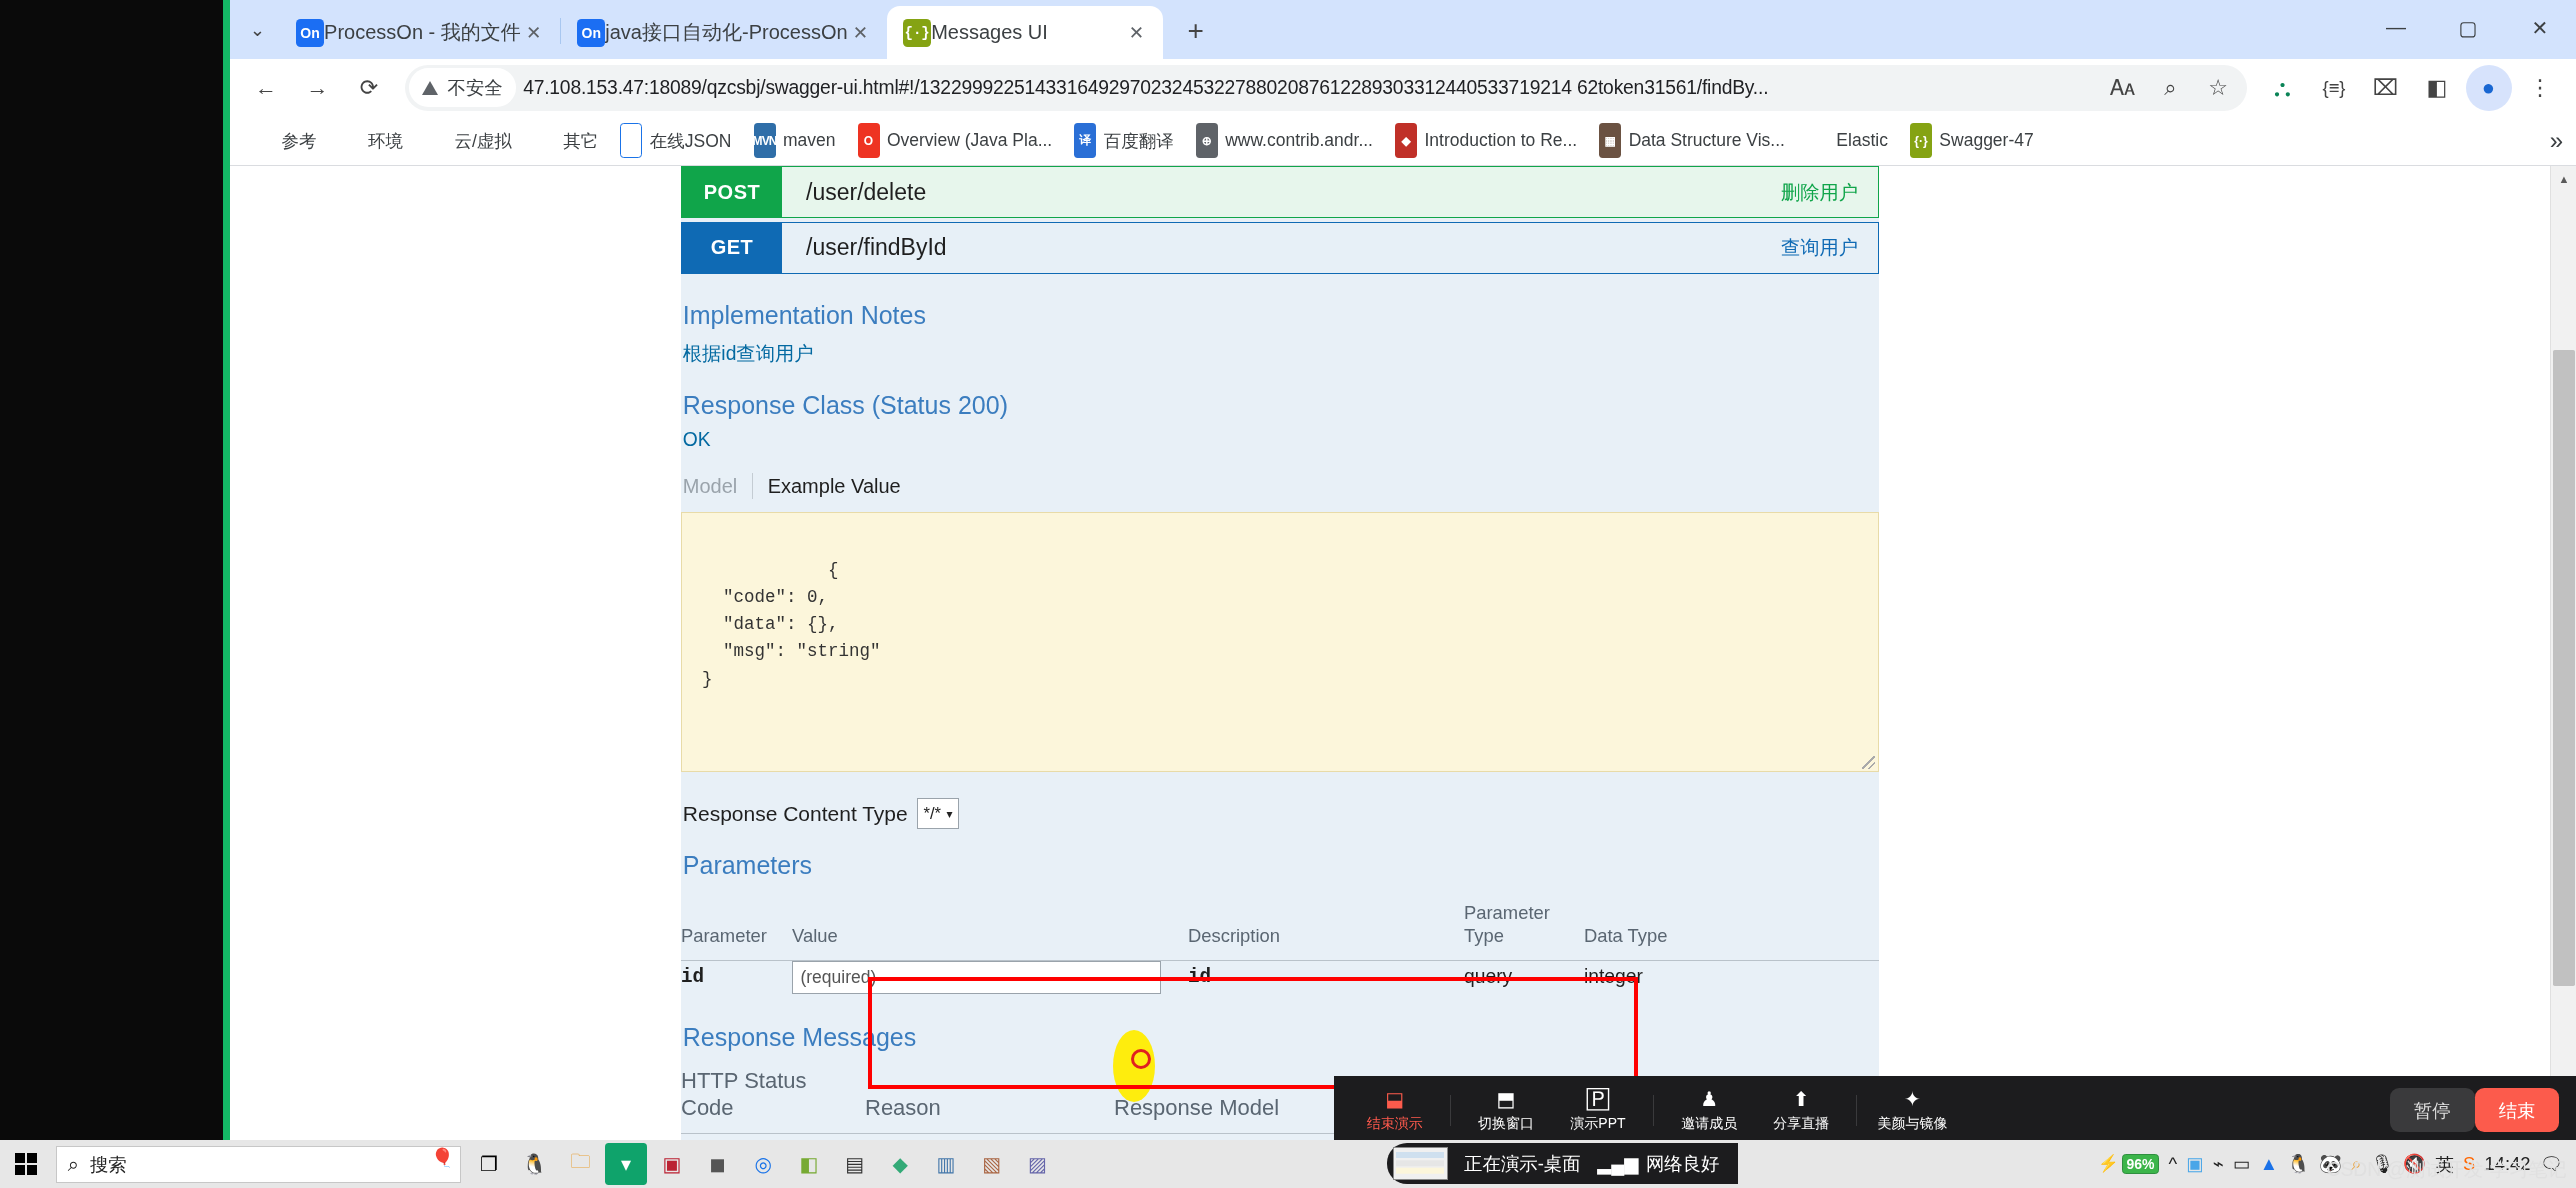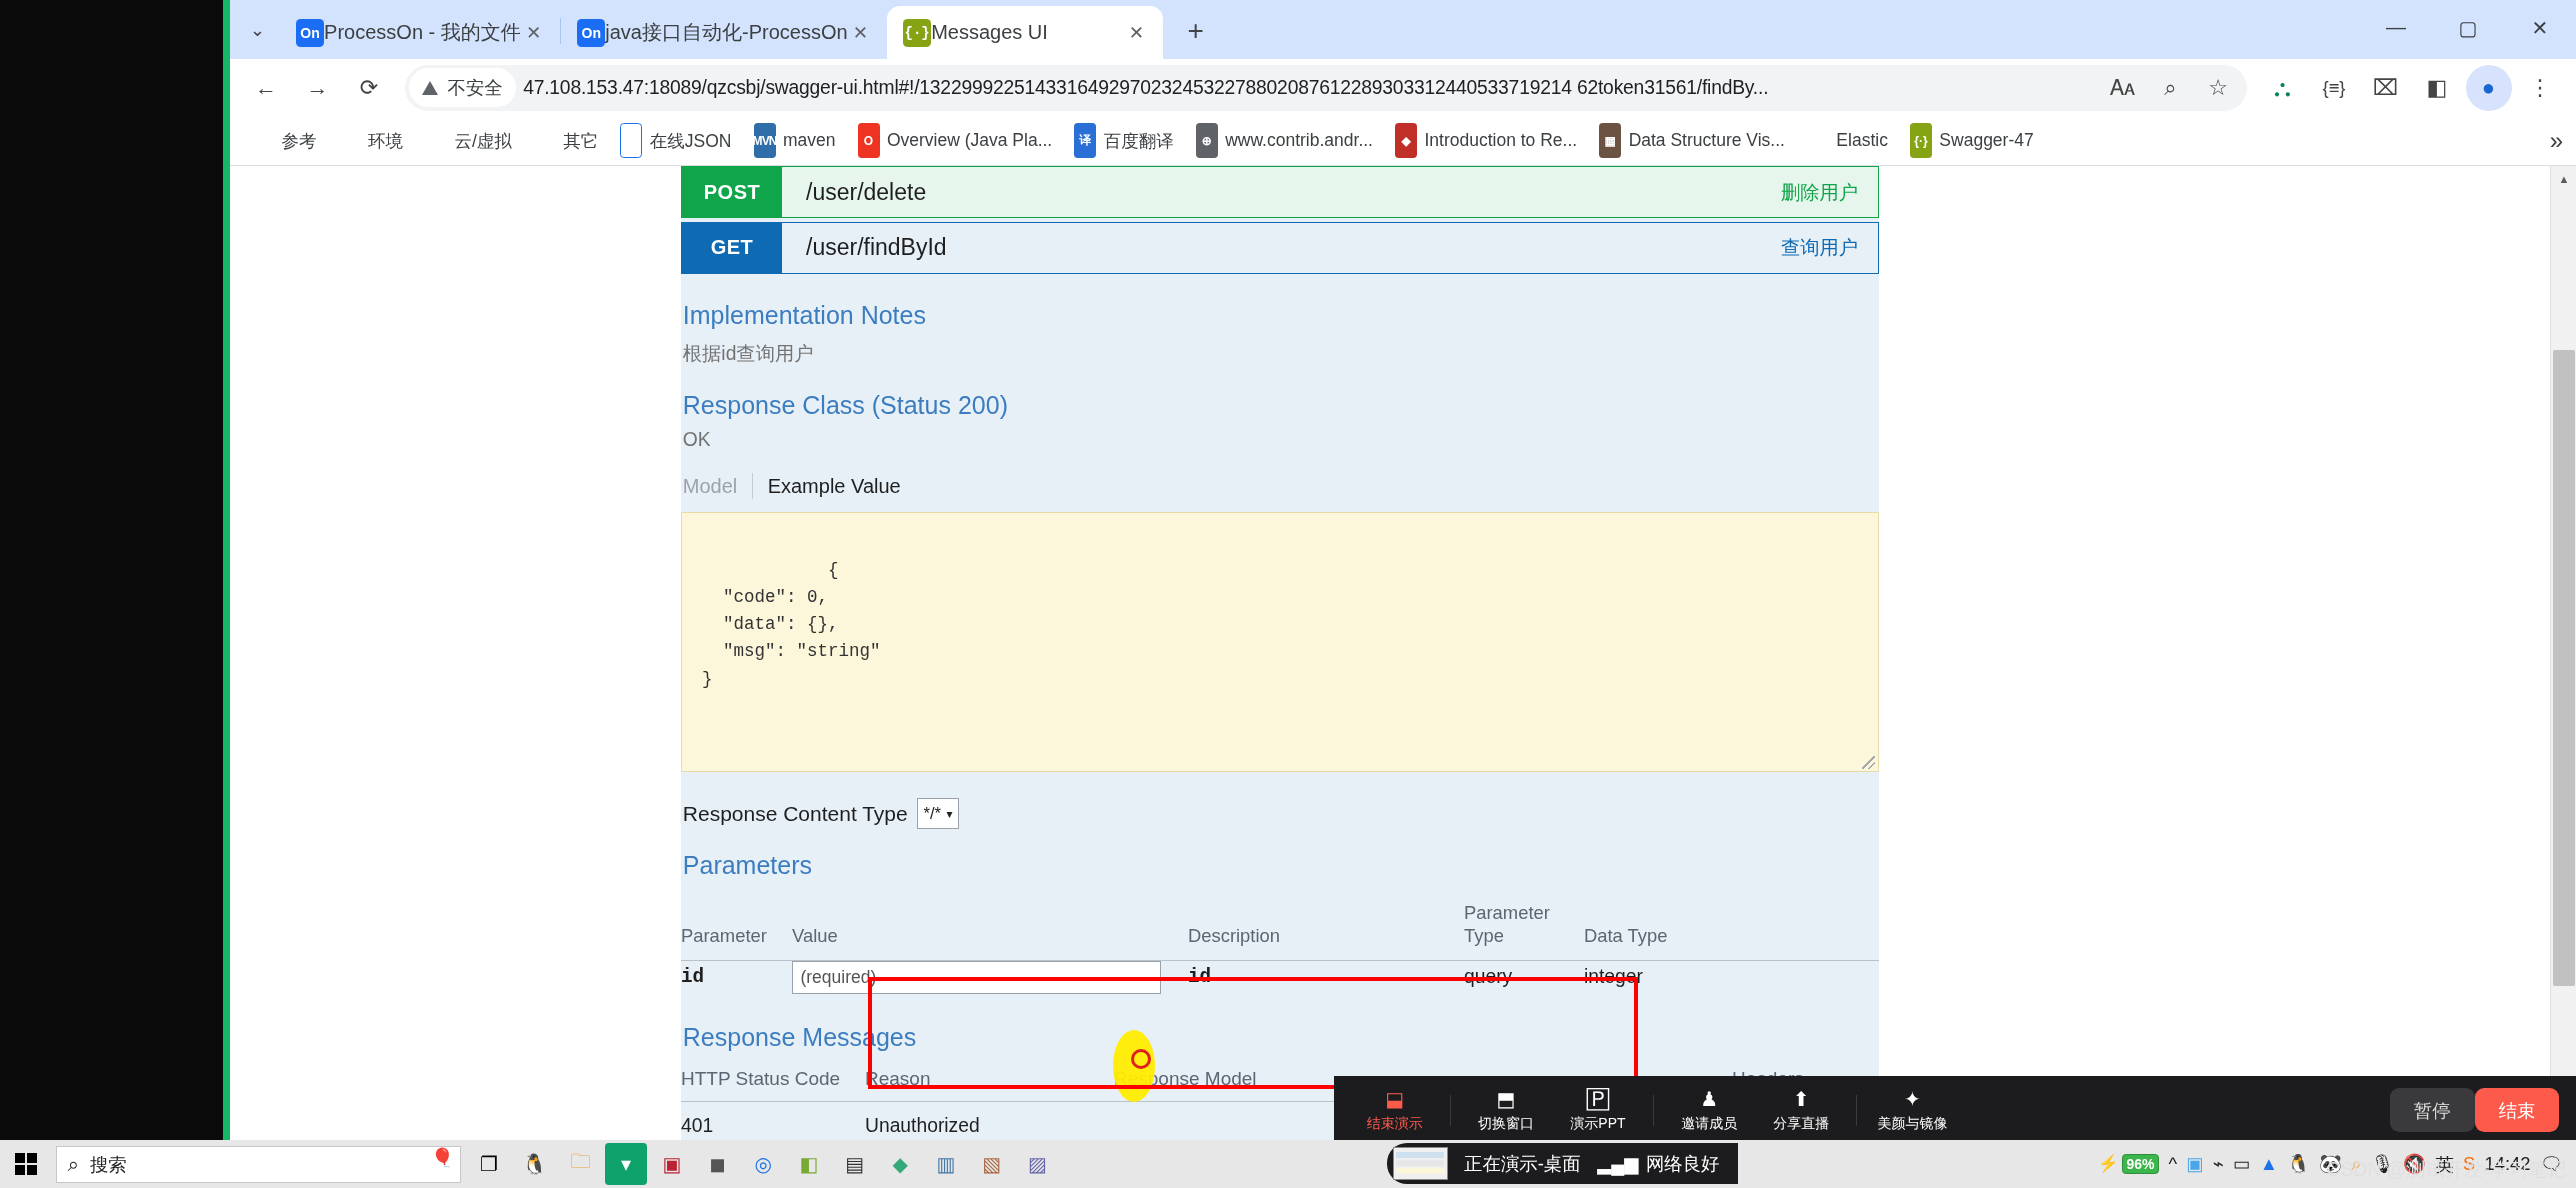--- a/index.html
+++ b/index.html
@@ -194,21 +194,21 @@
     font-size: 19.3px;
   }
   .ep-desc.post { color: #10a54a; }
   .ep-desc.get  { color: #0f6ab4; }
 
   
   .op-body { padding: 24px 0 0 0; }
   .sw-h4 {
     font-size: 25px; color: #3b7dbf; font-weight: normal; margin: 0 0 9.2px 1.8px;
   }
-  .sw-p { font-size: 19.3px; color: #737373; margin: 0 0 24px 1.8px; }
+  .sw-p { font-size: 19.3px; color: #0369a1; margin: 0 0 24px 1.8px; }
   .sw-p.ok { margin-bottom: 22px; }
 
   .tabs-model {
     display: flex; gap: 0; align-items: flex-end; margin: 0 0 13px 1.8px;
     font-size: 20px;
   }
   .tabs-model .mtab { padding: 1.8px 14.7px 1.8px 0; color: #9aa3ab; cursor: pointer; }
   .tabs-model .mtab.active { color: #1f1f1f; border-left: 0.9px solid #c4ccd3; padding-left: 14.7px; }
 
   .example-box {
@@ -249,21 +249,21 @@
   table.sw-table thead tr th { border-bottom: 0.9px solid #b9c2ca; }
   td.pname { font-weight: bold; font-family: "Liberation Mono", monospace; font-size: 19.3px; }
   .param-input {
     width: 369px; height: 33px; border: 0.9px solid #9aa3ab; background: #fff;
     font-size: 17.5px; padding: 0 7.4px; color: #555;
     font-family: "Liberation Sans", sans-serif;
   }
   .param-input::placeholder { color: #555; }
 
   .resp-h4 { margin-top: 29.5px; }
-  table.resp-table th { font-size: 19px; color: #5a6672; padding-bottom: 11px; }
+  table.resp-table th { font-size: 22px; color: #5a6672; padding-bottom: 11px; }
   table.resp-table td { font-size: 19.3px; padding: 13px 0; }
 
   
   .red-box {
     position: absolute; left: 638px; top: 811px; width: 770px; height: 112px;
     border: 4.6px solid #ff0000; pointer-events: none; z-index: 30;
   }
   
   .yellow-blob {
     position: absolute; left: 883px; top: 864px; width: 42px; height: 72px;

